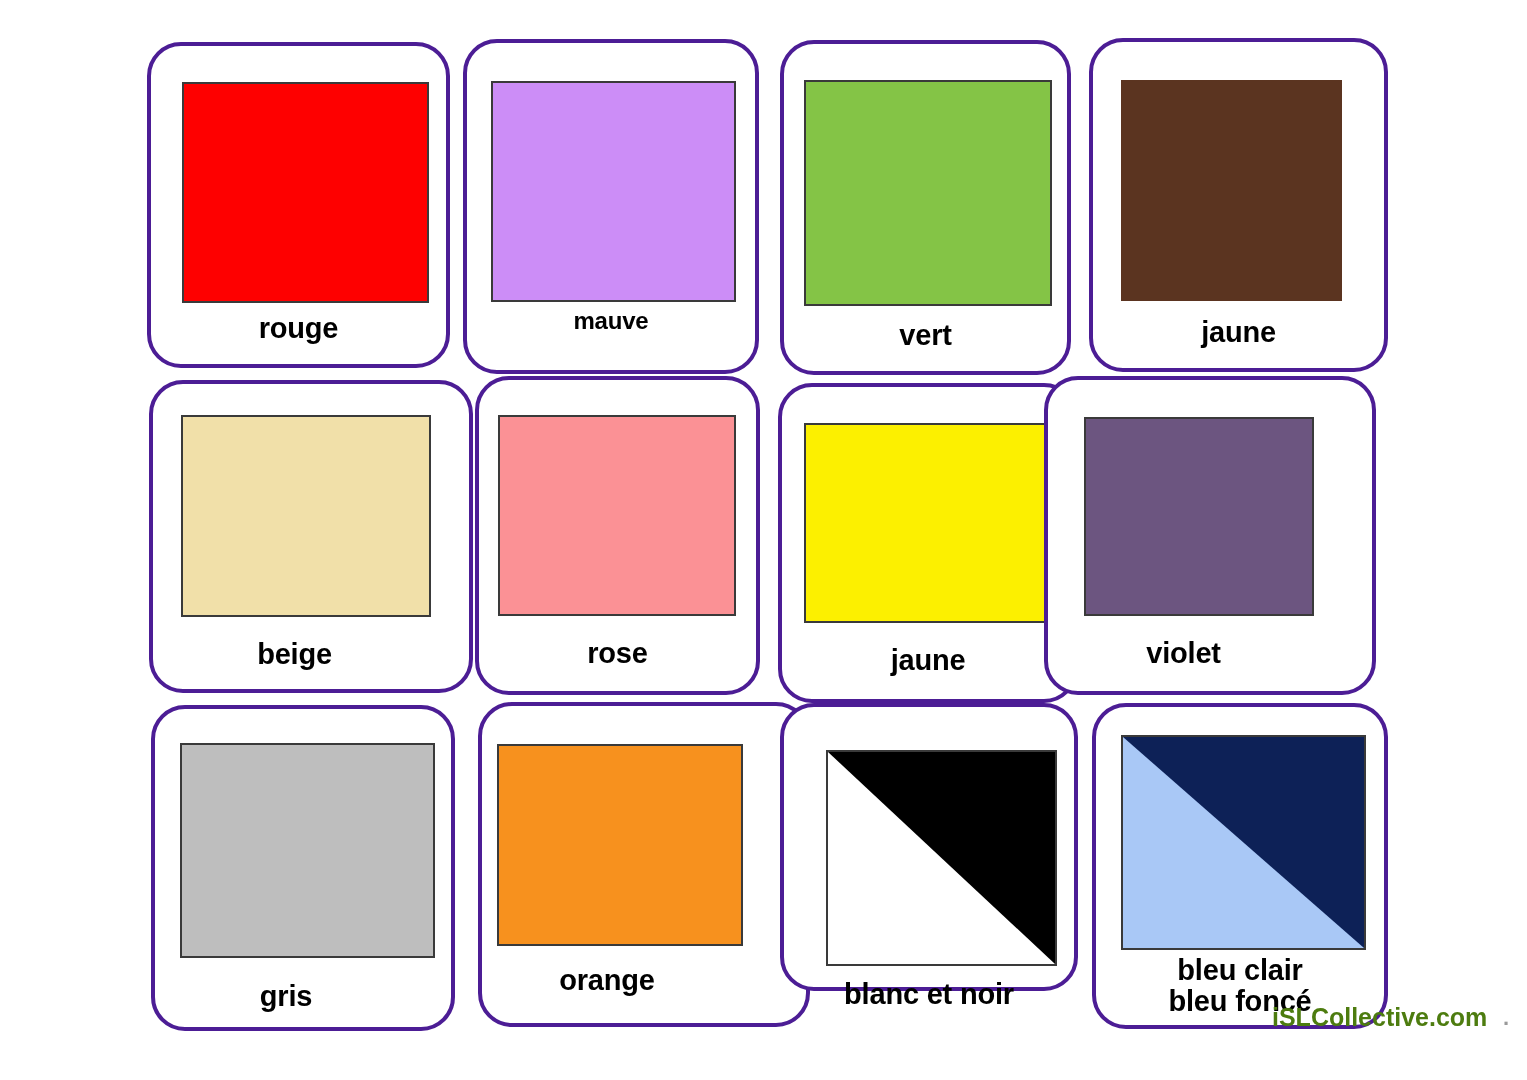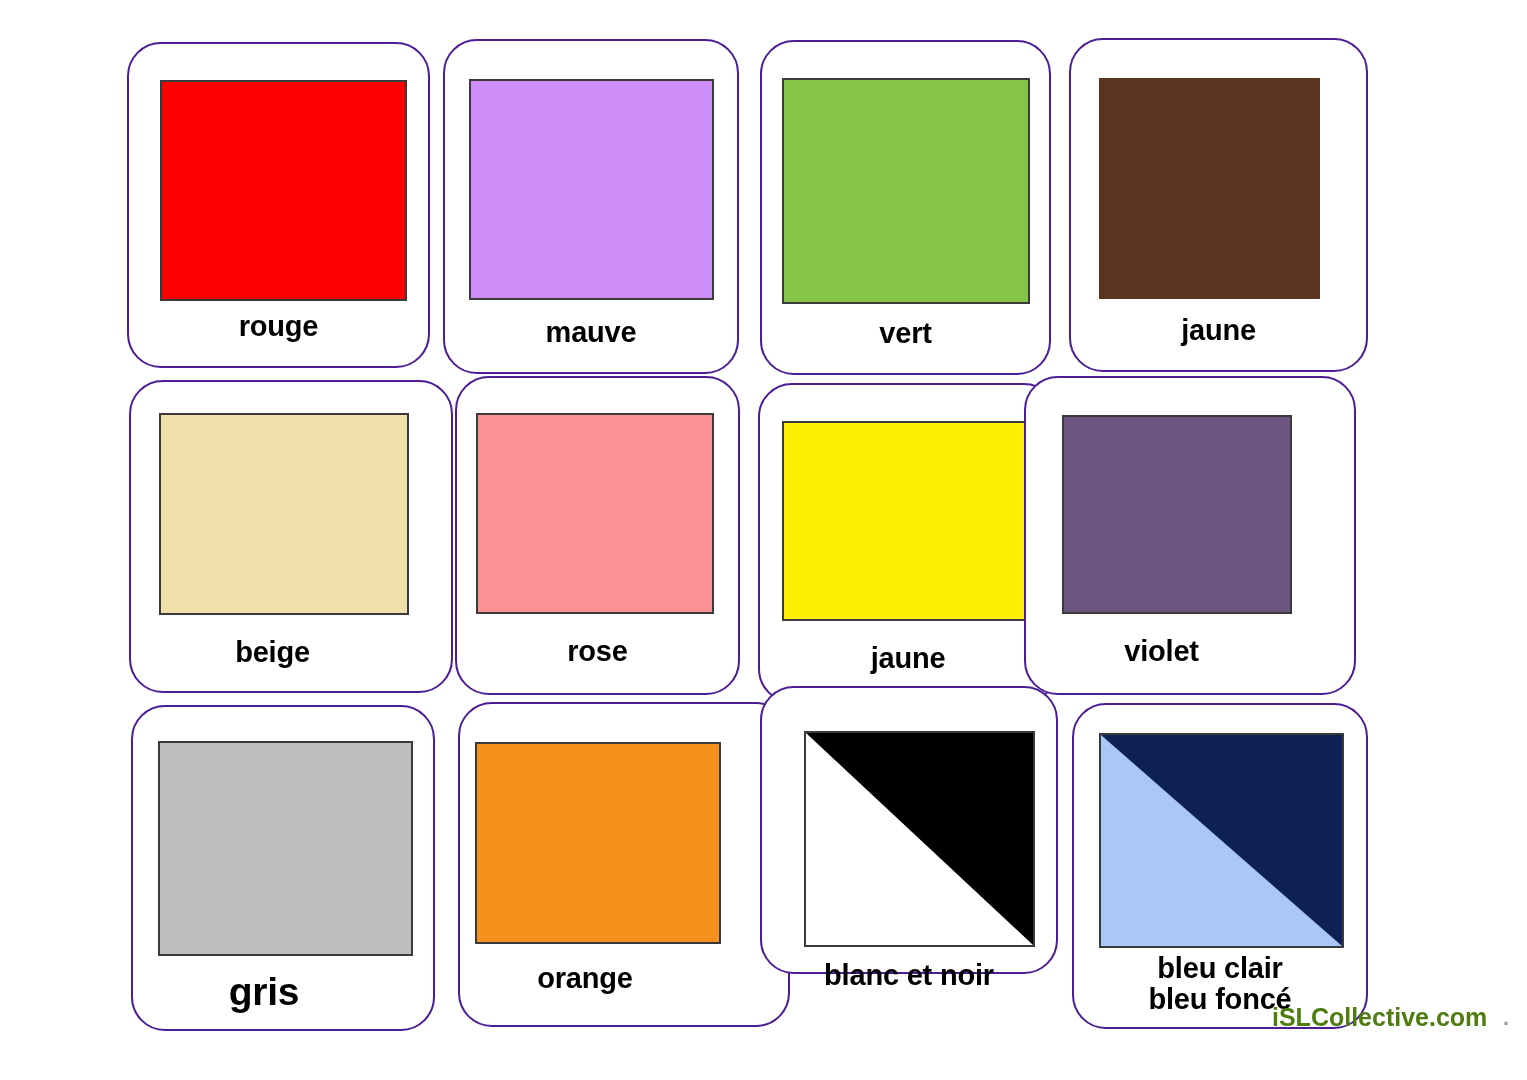--- a/index.html
+++ b/index.html
@@ -20,22 +20,23 @@
     left: 0;
     top: 0;
     width: 1527px;
     height: 1080px;
   }
 
   .card {
     position: absolute;
     box-sizing: border-box;
     background: #ffffff;
-    border: 2px solid #4c1d95;
+    border: 4px solid #4c1d95;
     border-radius: 34px;
+    margin-left: 20px;
   }
 
   .swatch {
     position: absolute;
     box-sizing: border-box;
     border: 2px solid #3a3a3a;
     background: #ffffff;
     overflow: hidden;
   }
   .swatch.noborder {
@@ -89,21 +90,21 @@
     <div class="swatch" style="left:31px; top:36px; width:247px; height:221px;">
       <div class="tri-a" style="background:#FE0000;"></div>
     </div>
     <div class="label" style="top:267px; font-size:29px;">rouge</div>
   </div>
 
   <div class="card" style="left:443px; top:39px; width:296px; height:335px;">
     <div class="swatch" style="left:24px; top:38px; width:245px; height:221px;">
       <div class="tri-a" style="background:#CC8DF7;"></div>
     </div>
-    <div class="label" style="top:276px; font-size:29px;">mauve</div>
+    <div class="label" style="top:265px; font-size:24px;">mauve</div>
   </div>
 
   <div class="card" style="left:760px; top:40px; width:291px; height:335px;">
     <div class="swatch" style="left:20px; top:36px; width:248px; height:226px;">
       <div class="tri-a" style="background:#84C446;"></div>
     </div>
     <div class="label" style="top:276px; font-size:29px;">vert</div>
   </div>
 
   <div class="card" style="left:1069px; top:38px; width:299px; height:334px;">
@@ -138,31 +139,31 @@
     <div class="swatch" style="left:36px; top:37px; width:230px; height:199px;">
       <div class="tri-a" style="background:#6C5580;"></div>
     </div>
     <div class="label" style="top:258px; font-size:29px; width:271px;">violet</div>
   </div>
 
   <div class="card" style="left:131px; top:705px; width:304px; height:326px;">
     <div class="swatch" style="left:25px; top:34px; width:255px; height:215px;">
       <div class="tri-a" style="background:#BEBEBE;"></div>
     </div>
-    <div class="label" style="top:264px; font-size:39px; width:262px;">gris</div>
+    <div class="label" style="top:272px; font-size:29px; width:262px;">gris</div>
   </div>
 
   <div class="card" style="left:458px; top:702px; width:332px; height:325px;">
     <div class="swatch" style="left:15px; top:38px; width:246px; height:202px;">
       <div class="tri-a" style="background:#F7911E;"></div>
     </div>
     <div class="label" style="top:259px; font-size:29px; width:250px;">orange</div>
   </div>
 
-  <div class="card" style="left:760px; top:686px; width:298px; height:288px;">
+  <div class="card" style="left:760px; top:703px; width:298px; height:288px;">
     <div class="swatch" style="left:42px; top:43px; width:231px; height:216px;">
       <div class="tri-a" style="background:#FFFFFF;"></div>
       <div class="tri-b" style="background:#000000; clip-path: polygon(0 0, 100% 0, 100% 100%);"></div>
     </div>
     <div class="label" style="top:272px; font-size:29px;">blanc et noir</div>
   </div>
 
   <div class="card" style="left:1072px; top:703px; width:296px; height:326px;">
     <div class="swatch" style="left:25px; top:28px; width:245px; height:215px;">
       <div class="tri-a" style="background:#A9C8F6;"></div>

